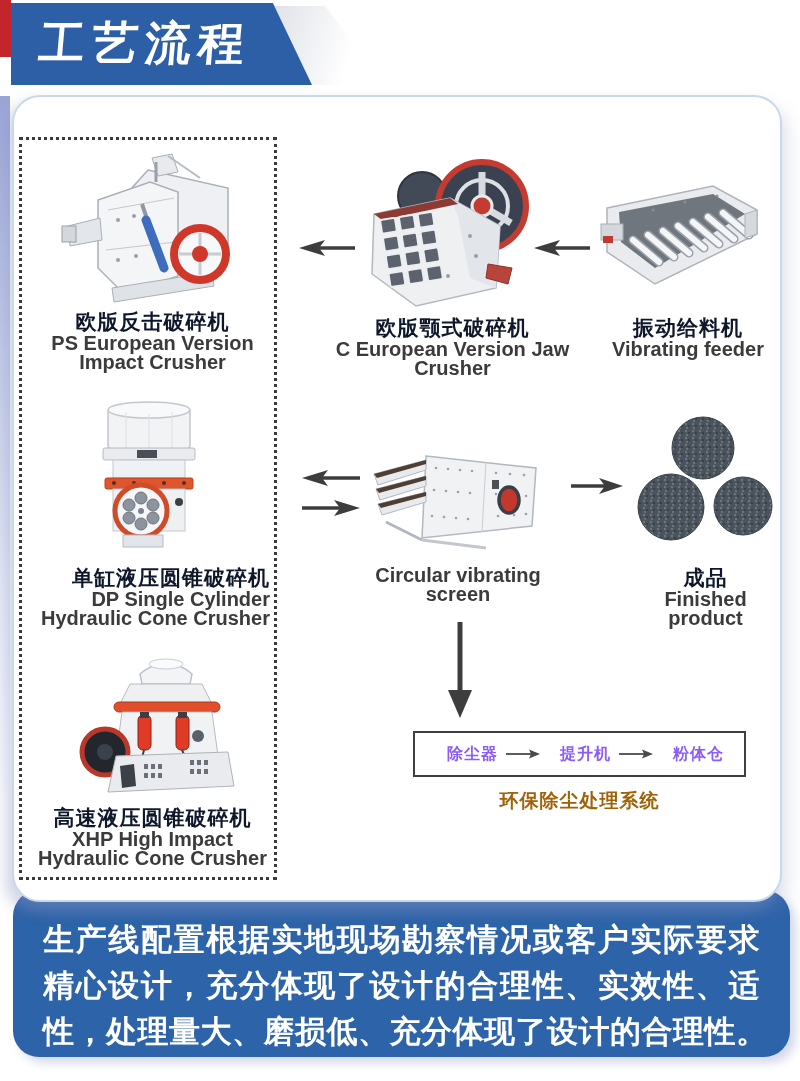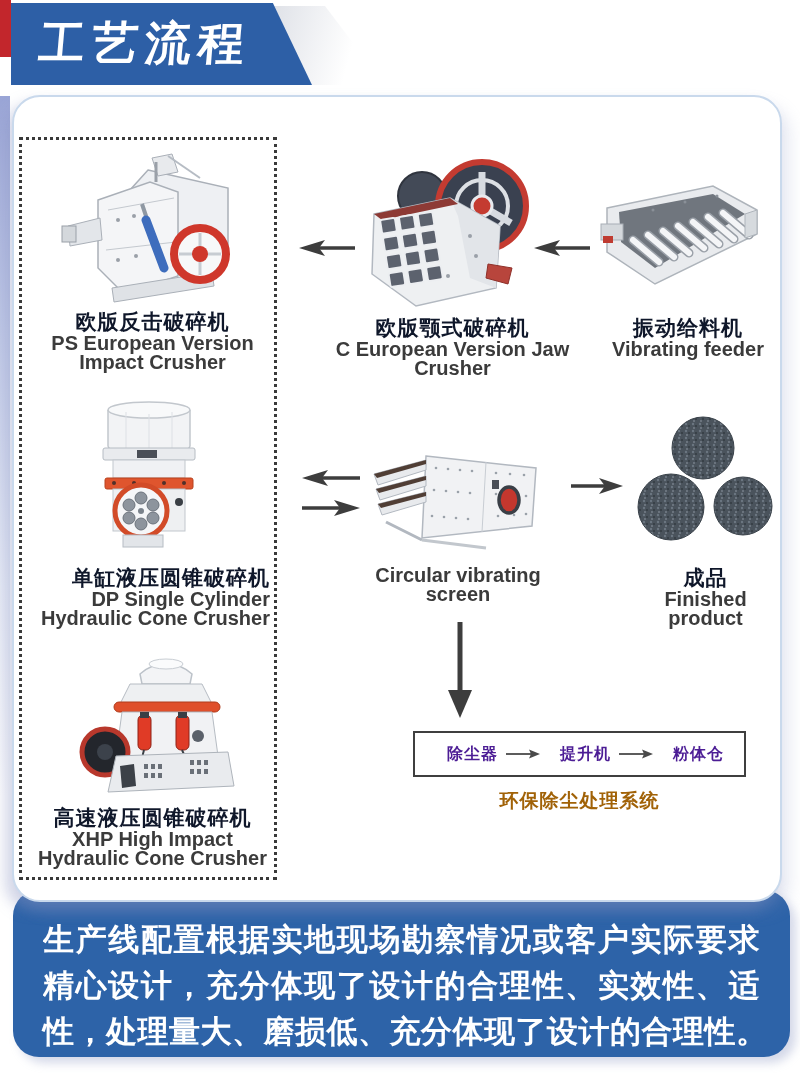--- a/index.html
+++ b/index.html
@@ -35,21 +35,21 @@
   
   .label{text-align:center;color:#333;z-index:4;}
   .label .cn{font-size:21px;font-weight:bold;letter-spacing:1px;line-height:24px;color:#0f172a;}
   .label .en{font-family:Liberation Sans, sans-serif;font-weight:bold;font-size:20px;
              line-height:19px;color:#3b3b3b;}
 
   
   .dust-box{left:413px;top:731px;width:333px;height:46px;border:2px solid #3f3f3f;
      box-sizing:border-box;display:flex;align-items:center;justify-content:space-between;
      padding:0 20px;z-index:4;background:#fff;}
-  .dust-item{font-size:16px;font-weight:bold;color:#4c1d95;letter-spacing:1px;padding-left:12px;}
+  .dust-item{font-size:16px;font-weight:bold;color:#8b5cf6;letter-spacing:1px;padding-left:12px;}
   .dust-caption{left:413px;top:788px;width:333px;text-align:center;font-size:19px;
      font-weight:bold;color:#a16207;letter-spacing:1px;z-index:4;}
 
   
   .footer{left:13px;top:890px;width:777px;height:167px;background:#2d63a8;
      border-radius:26px;box-sizing:border-box;padding:26px 30px 0 30px;z-index:1;
      box-shadow:6px 6px 10px rgba(150,160,200,.4);}
   .fline{font-size:31px;font-weight:bold;color:#ffffff;line-height:46px;
      letter-spacing:.5px;white-space:nowrap;}
   .fline.just{text-align:justify;text-align-last:justify;white-space:normal;

